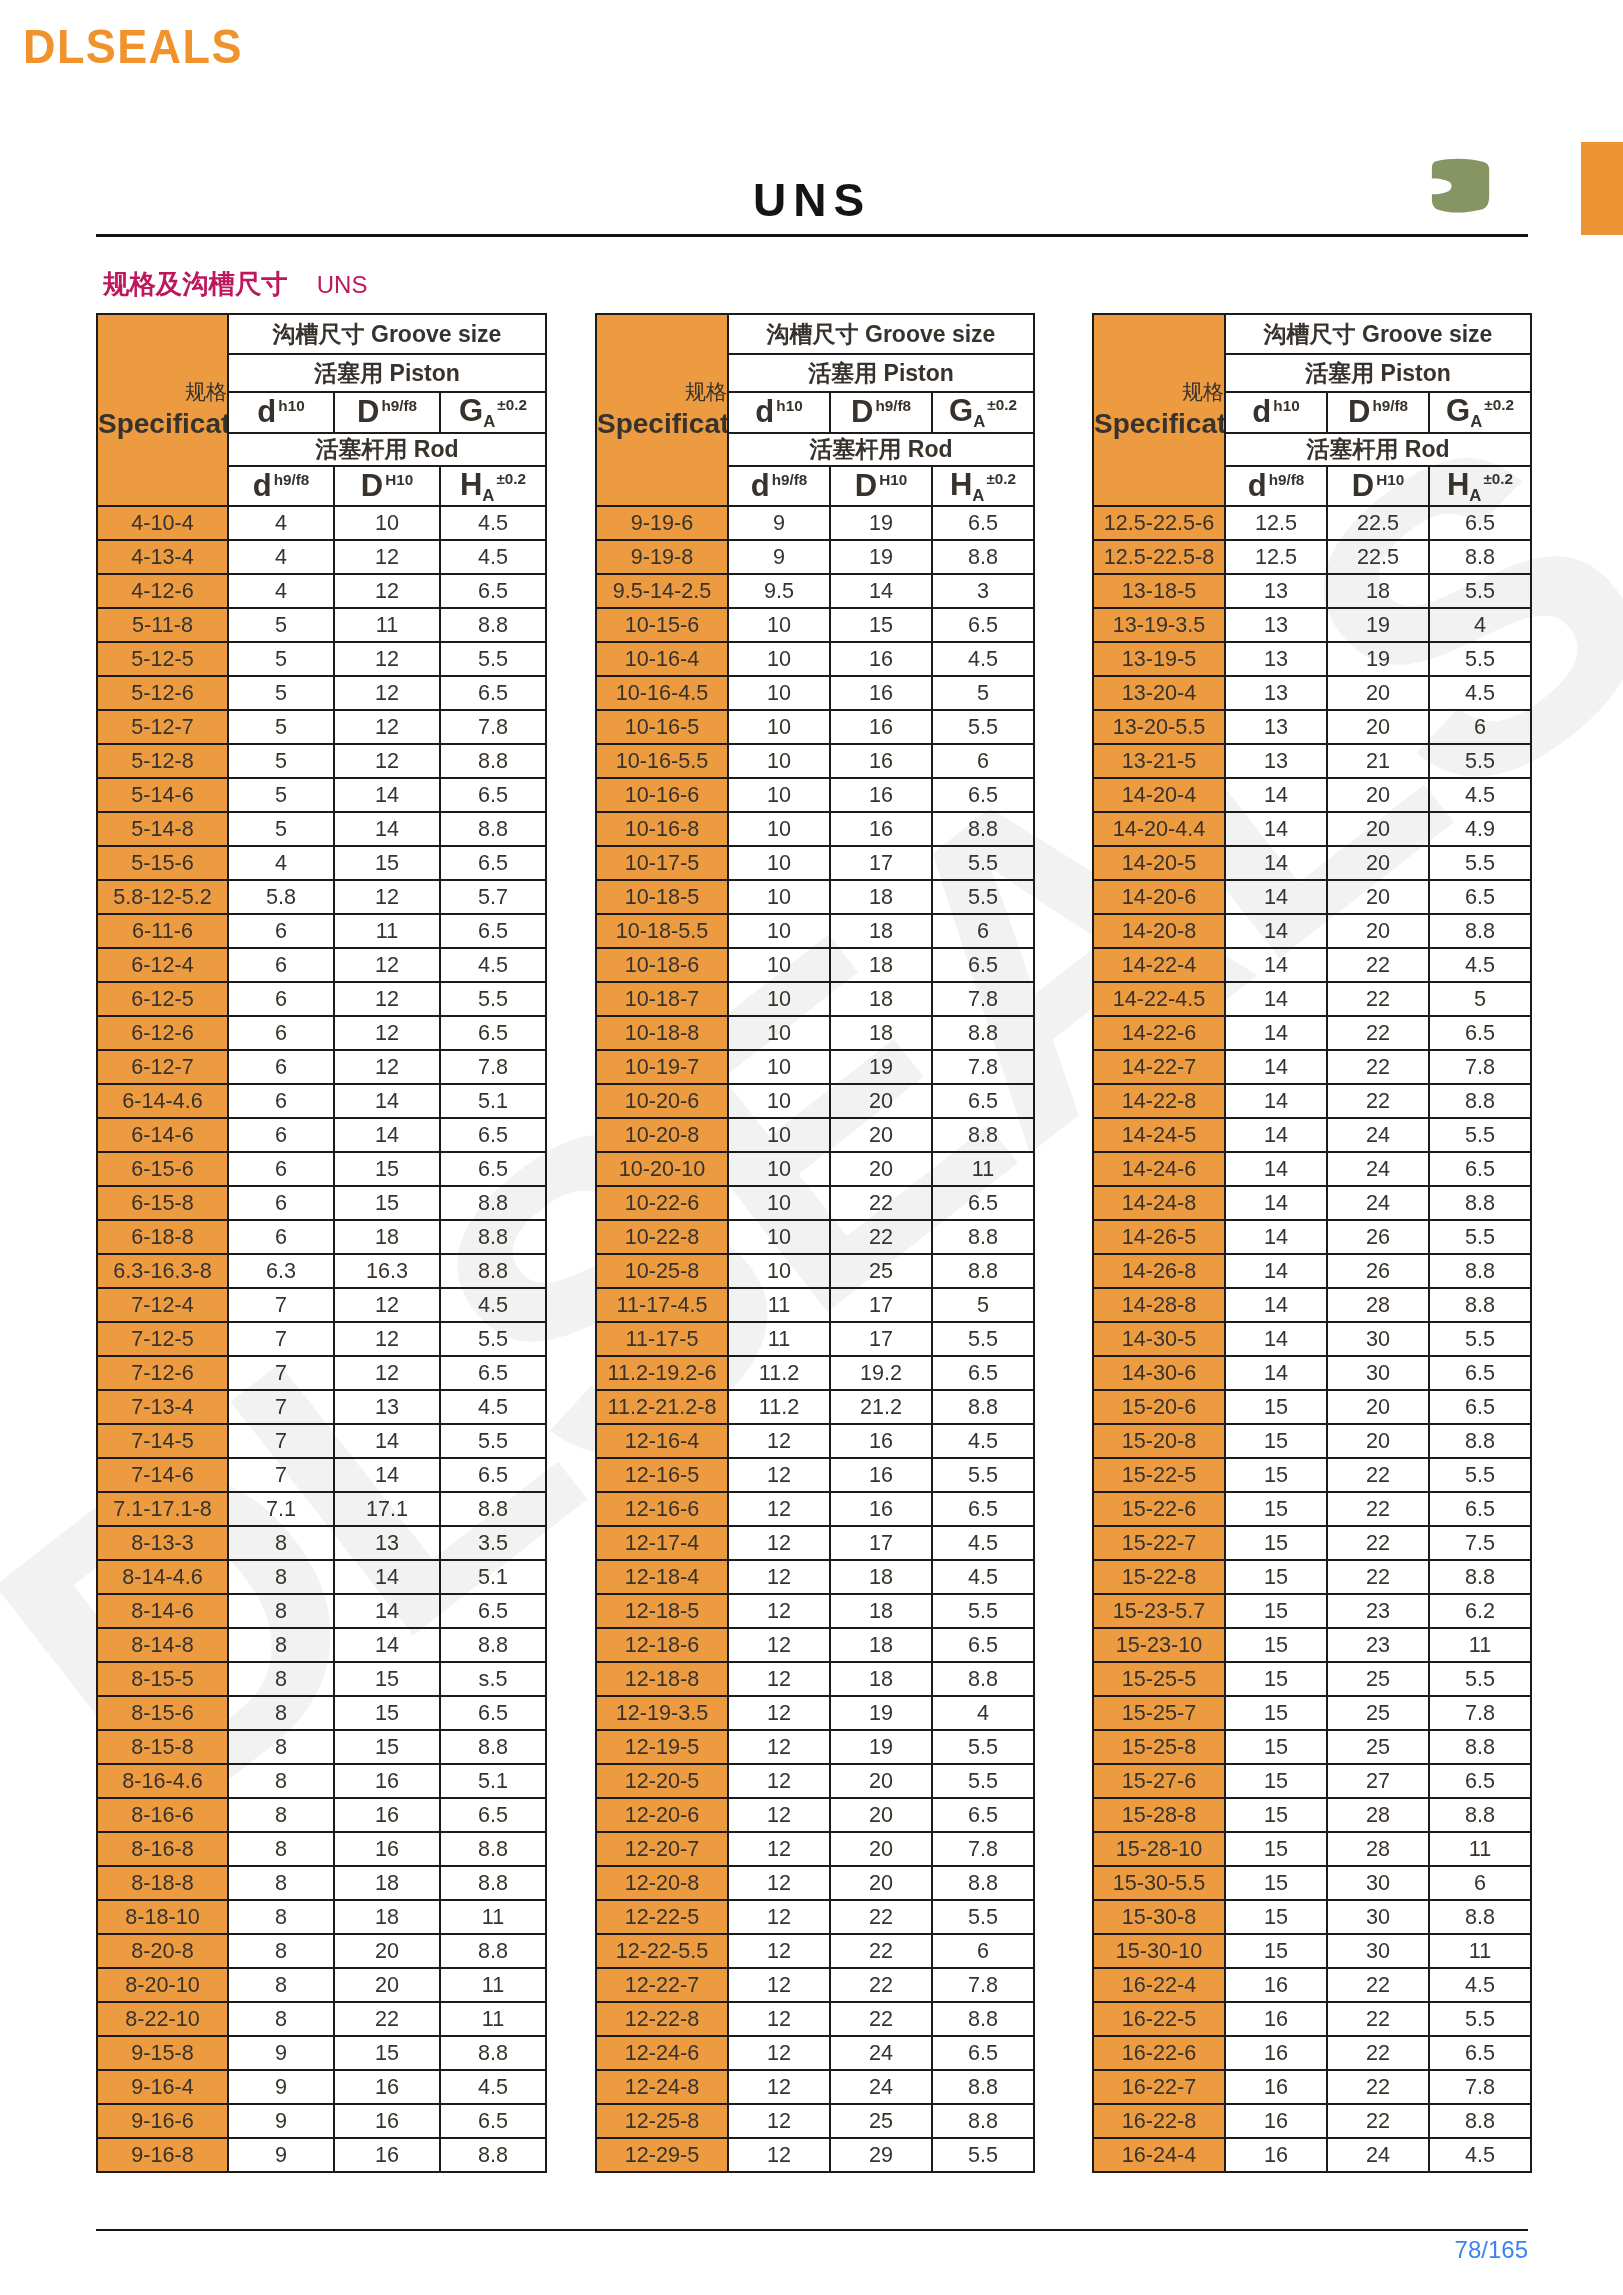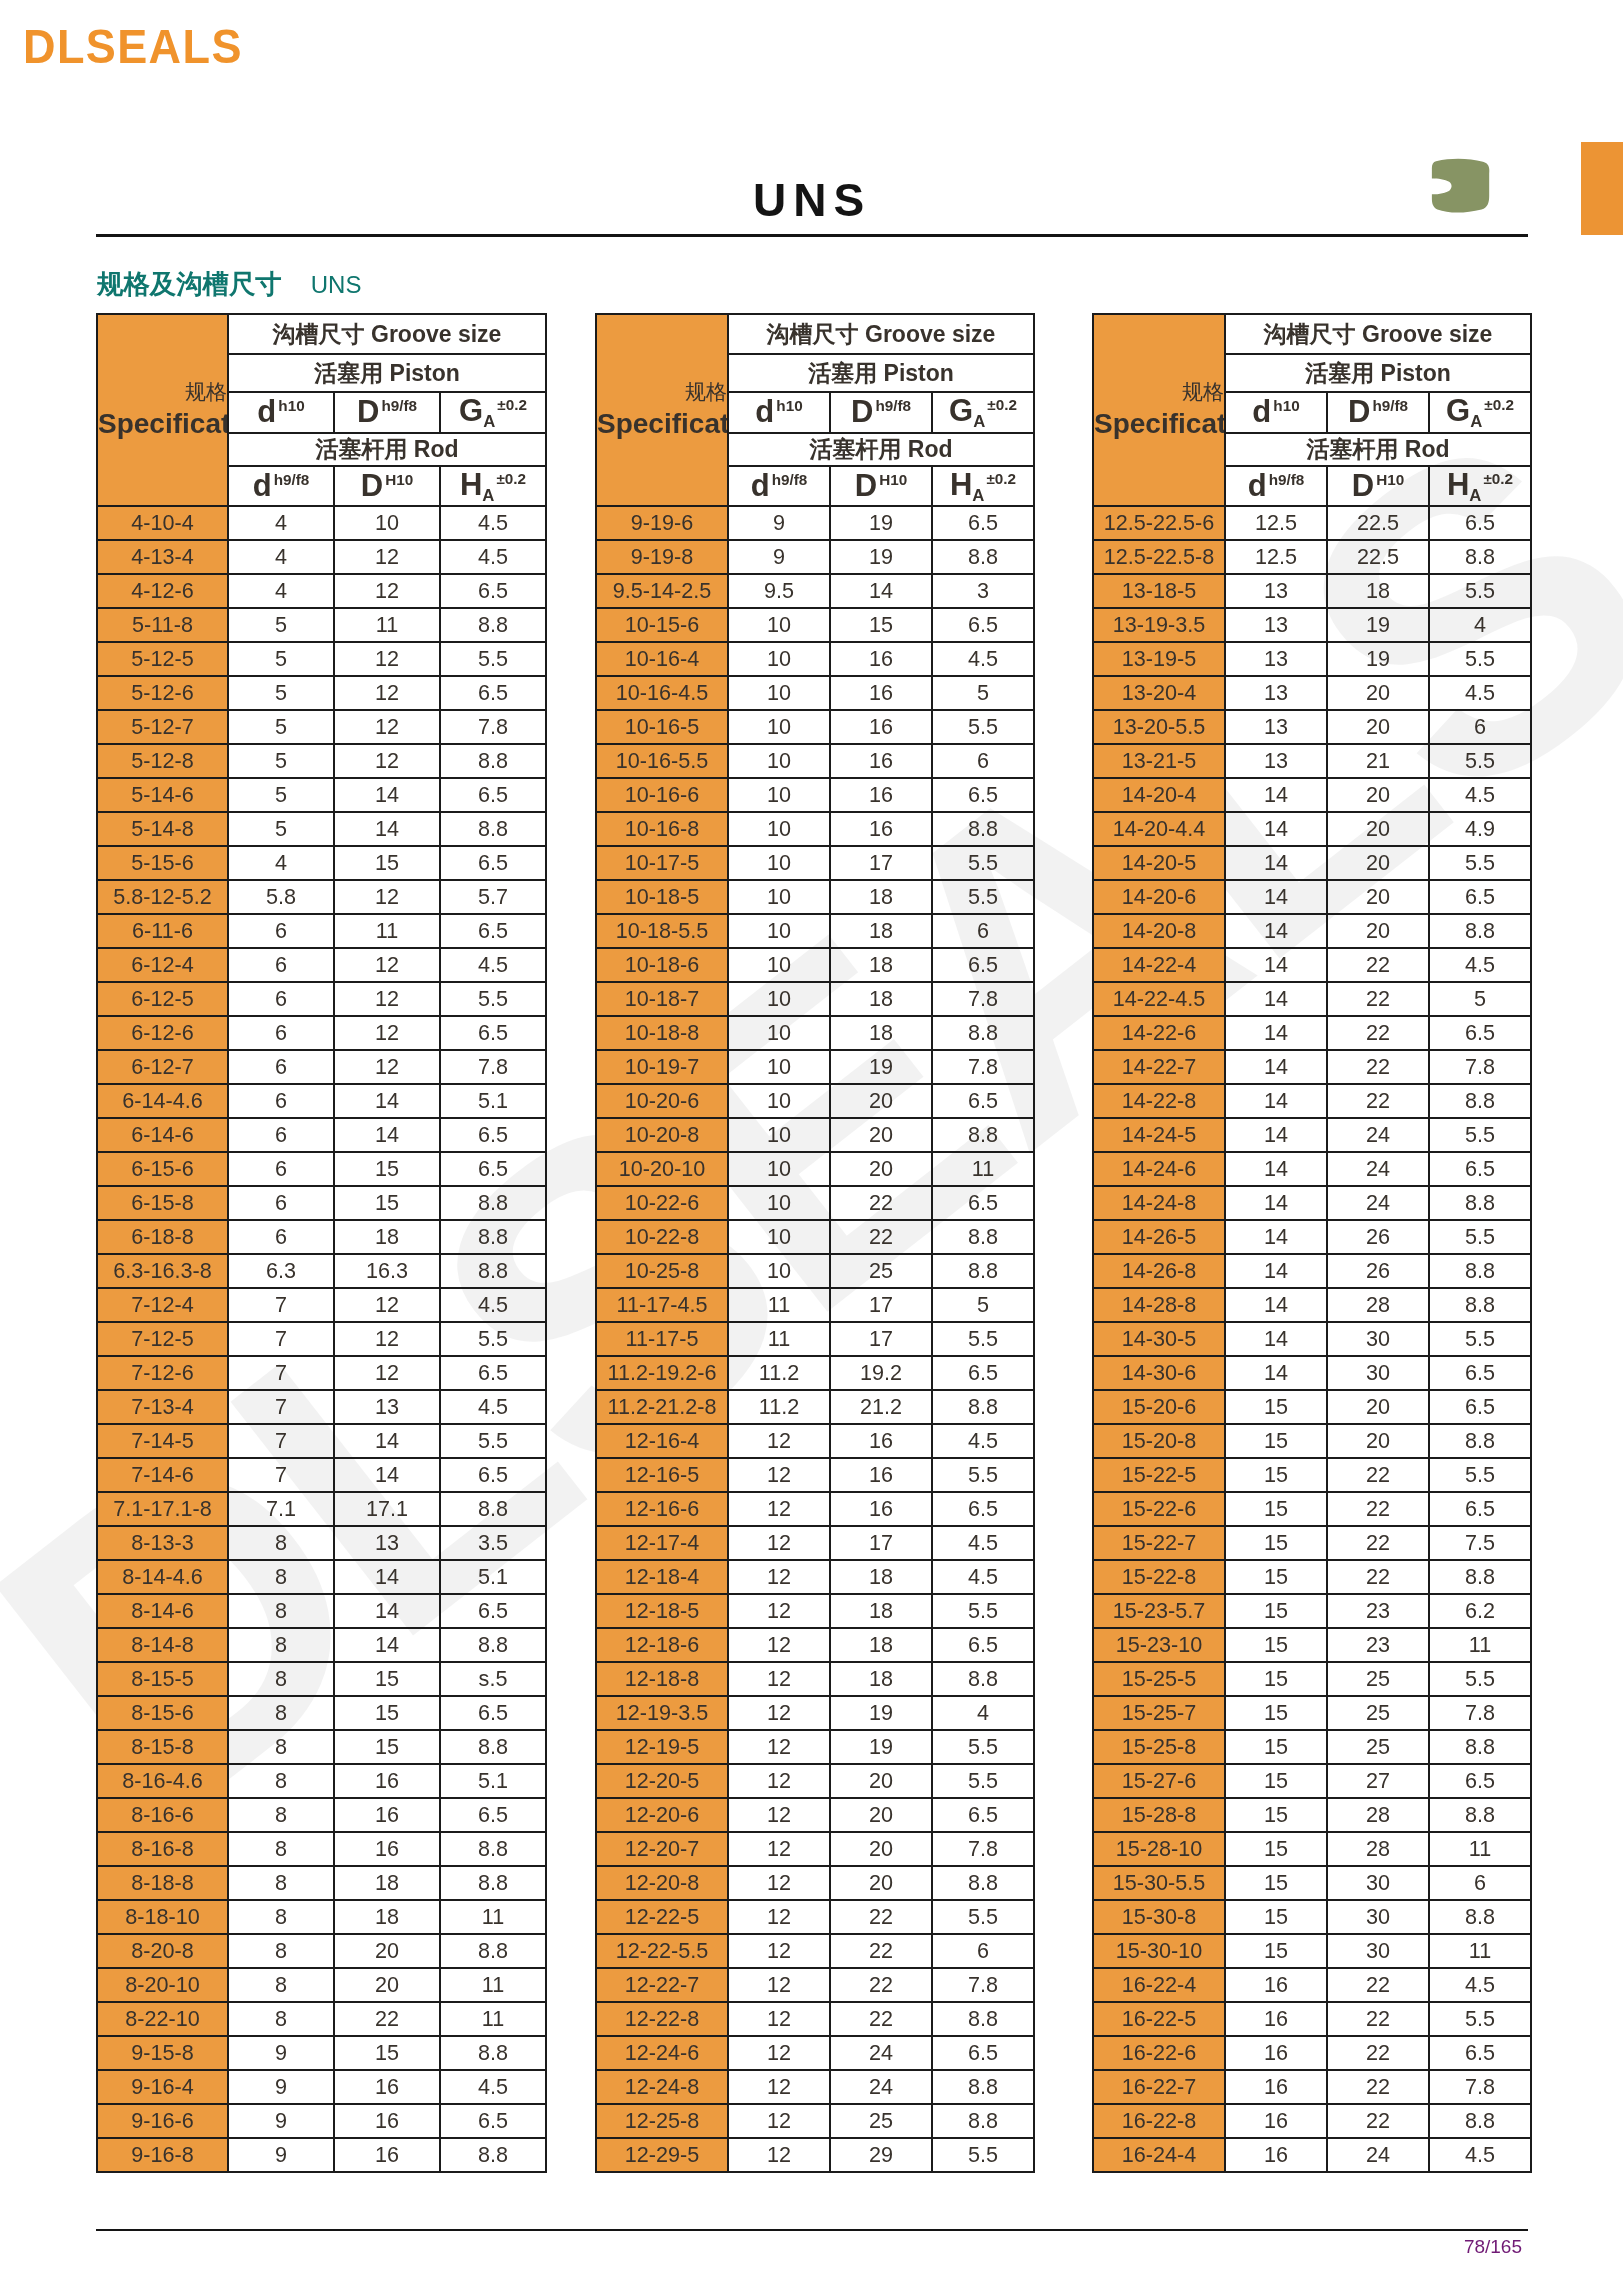--- a/index.html
+++ b/index.html
@@ -20,21 +20,21 @@
     font-size:45px;font-weight:900;letter-spacing:1.4px;color:#F0932C;
     transform:scaleY(1.05);
   }
   .title{
     position:absolute;left:0;top:173px;width:1624px;text-align:center;z-index:2;
     font-size:46px;font-weight:600;letter-spacing:7px;color:#141414;
   }
   .title-rule{position:absolute;left:96px;top:234px;width:1432px;height:2.8px;background:#141414;z-index:2;}
   .seal-icon{position:absolute;left:1426px;top:157px;z-index:2;}
   .corner-bar{position:absolute;left:1581px;top:142px;width:42px;height:93px;z-index:2;}
-  .section{position:absolute;left:97px;top:267px;z-index:2;font-size:26.4px;color:#0f766e;}
+  .section{position:absolute;left:103px;top:267px;z-index:2;font-size:26.4px;color:#be185d;}
   .section .lbl{font-weight:700;}
   .section .val{font-weight:500;font-size:24px;margin-left:29px;}
   
   table{
     position:absolute;z-index:1;border-collapse:collapse;table-layout:fixed;
     background:transparent;
   }
   th,td{
     border:2.1px solid #1b1b1b;text-align:center;vertical-align:middle;
     padding:0;color:#38322c;overflow:hidden;
@@ -47,21 +47,21 @@
   tr.hr4{height:22px;} tr.hr5{height:40px;}
   th.group{font-size:23px;font-weight:600;background:transparent;}
   th.sub{background:transparent;font-weight:600;}
   th.sub .cb{font-size:31px;font-weight:600;}
   th.sub sup{font-size:15.3px;font-weight:600;vertical-align:11px;margin-left:2.1px;}
   th.sub sub{font-size:16.7px;font-weight:600;vertical-align:-5.6px;}
   th.spec-head .l1{font-size:21px;font-weight:400;line-height:1.25;text-align:right;}
   th.spec-head .l2{font-size:28px;font-weight:600;line-height:1.25;}
   
   .footer-rule{position:absolute;left:96px;top:2229px;width:1432px;height:2.1px;background:#141414;z-index:2;}
-  .page-num{position:absolute;right:102px;top:2236px;font-size:19px;color:#701a75;z-index:2;}
+  .page-num{position:absolute;right:96px;top:2236px;font-size:24px;color:#3b82f6;z-index:2;}
 </style>
 </head>
 <body>
 
 <div class="watermark">DLSEALS</div>
 
 <div class="logo">DLSEALS</div>
 <div class="title">UNS</div>
 <div class="title-rule"></div>
 

